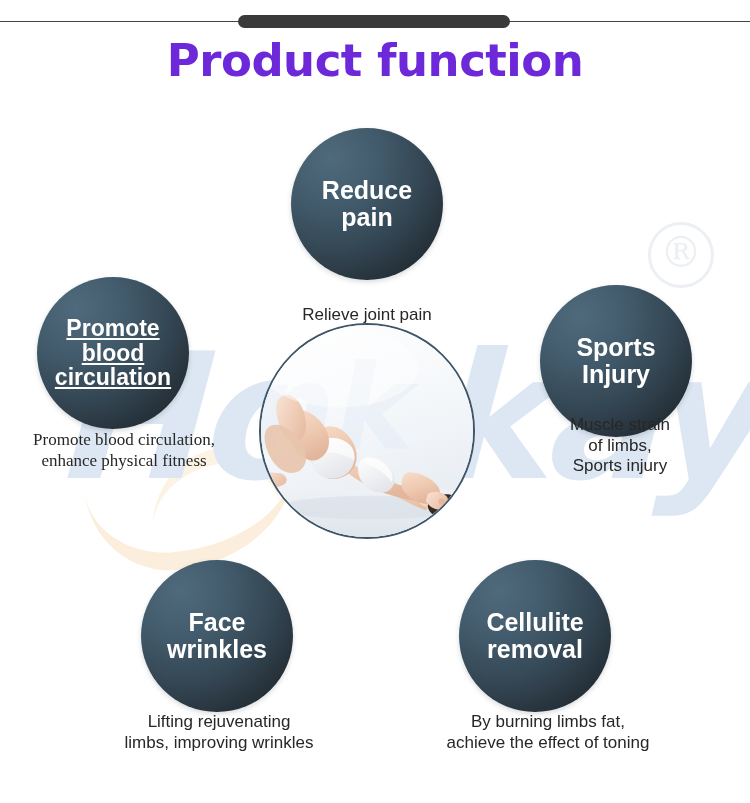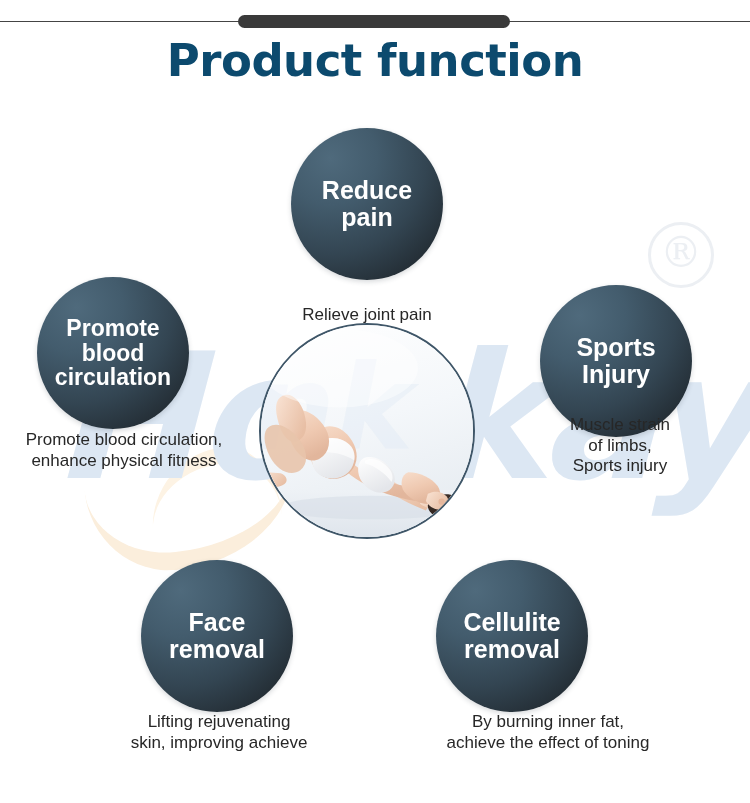--- a/index.html
+++ b/index.html
@@ -66,21 +66,21 @@
   }
   .header-bar{
     position:absolute;left:238px;top:15px;width:272px;height:13px;
     background:#3a3a3a;border-radius:7px;z-index:4;
   }
   .page-title{
     position:absolute;left:0;top:36px;width:750px;
     text-align:center;
     font-family:"DejaVu Sans", sans-serif;
     font-size:45px;font-weight:700;
-    color:#0c4a6e;
+    color:#6d28d9;
     letter-spacing:-0.5px;
     z-index:4;
     line-height:1.1;
   }
 
   
   .node{position:absolute;z-index:5;}
   .bubble{
     position:absolute;
     border-radius:50%;
@@ -101,33 +101,33 @@
     line-height:1.22;
     white-space:pre-line;
     font-weight:400;
   }
 
   
   #n-reduce .bubble{left:291px;top:128px;width:152px;height:152px;font-size:25px;}
   #n-reduce .caption{left:245px;top:265px;width:244px;margin-top:40px;}
 
   
-  #n-promote .bubble{left:37px;top:277px;width:152px;height:152px;font-size:23px;}
-  #n-promote .caption{left:0px;top:430px;width:248px;}
+  #n-promote .bubble{left:37px;top:277px;width:152px;height:152px;font-size:23px;text-decoration:underline;}
+  #n-promote .caption{left:0px;top:430px;width:248px;font-family:Liberation Serif, serif;}
 
   
   #n-sports .bubble{left:540px;top:285px;width:152px;height:152px;font-size:25px;}
   #n-sports .caption{left:520px;top:415px;width:200px;}
 
   
   #n-face .bubble{left:141px;top:560px;width:152px;height:152px;font-size:25px;}
   #n-face .caption{left:95px;top:712px;width:248px;}
 
   
-  #n-cellulite .bubble{left:436px;top:560px;width:152px;height:152px;font-size:25px;}
+  #n-cellulite .bubble{left:459px;top:560px;width:152px;height:152px;font-size:25px;}
   #n-cellulite .caption{left:418px;top:712px;width:260px;}
 
   
   .center-photo{
     position:absolute;left:259px;top:323px;width:216px;height:216px;
     border-radius:50%;
     border:2px solid #3f5668;
     overflow:hidden;
     background:#f4f6f8;
     z-index:6;
@@ -251,25 +251,25 @@
   <div class="node" id="n-sports">
     <div class="bubble">Sports
 Injury</div>
     <div class="caption">Muscle strain
 of limbs,
 Sports injury</div>
   </div>
 
   <div class="node" id="n-face">
     <div class="bubble">Face
-removal</div>
+wrinkles</div>
     <div class="caption">Lifting rejuvenating
-skin, improving achieve</div>
+limbs, improving wrinkles</div>
   </div>
 
   <div class="node" id="n-cellulite">
     <div class="bubble">Cellulite
 removal</div>
-    <div class="caption">By burning inner fat,
+    <div class="caption">By burning limbs fat,
 achieve the effect of toning</div>
   </div>
 
 </div>
 
 </body></html>

